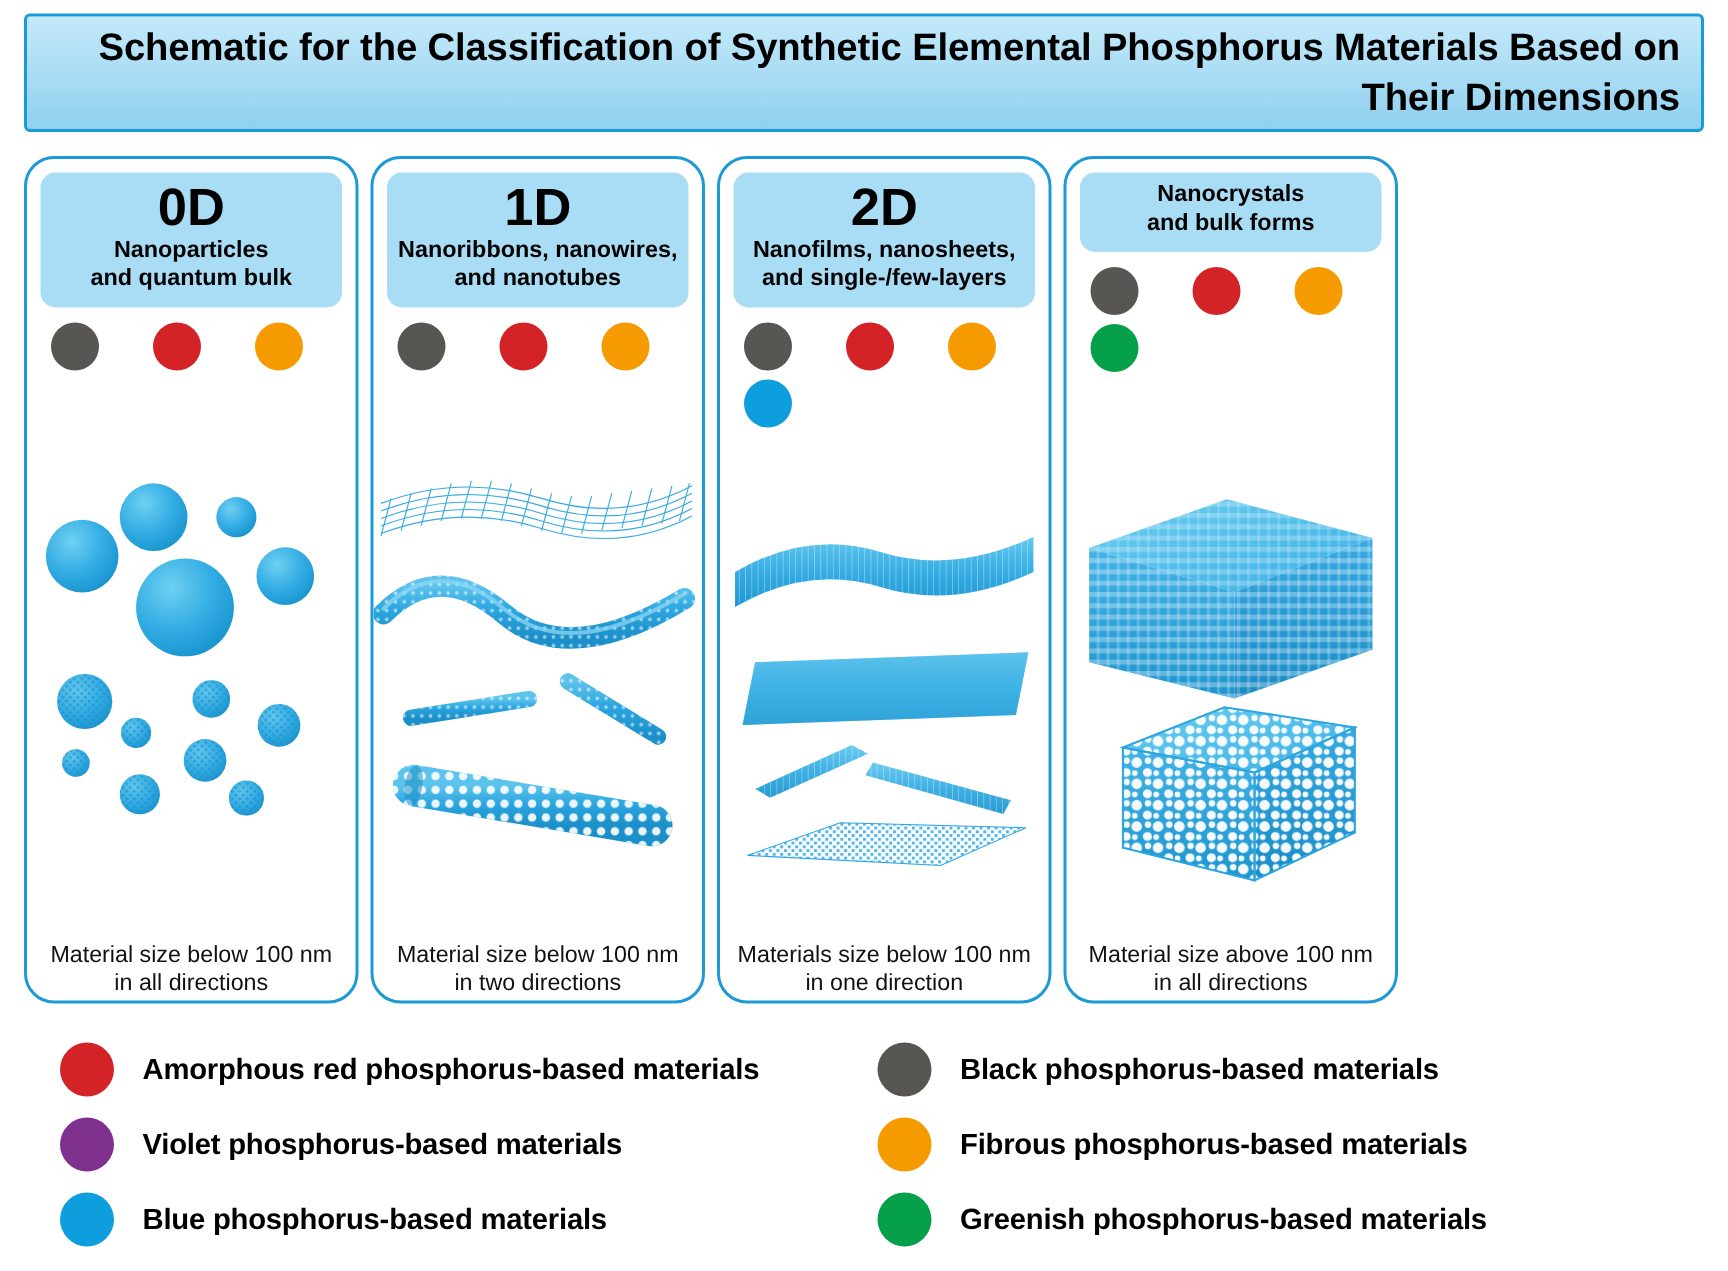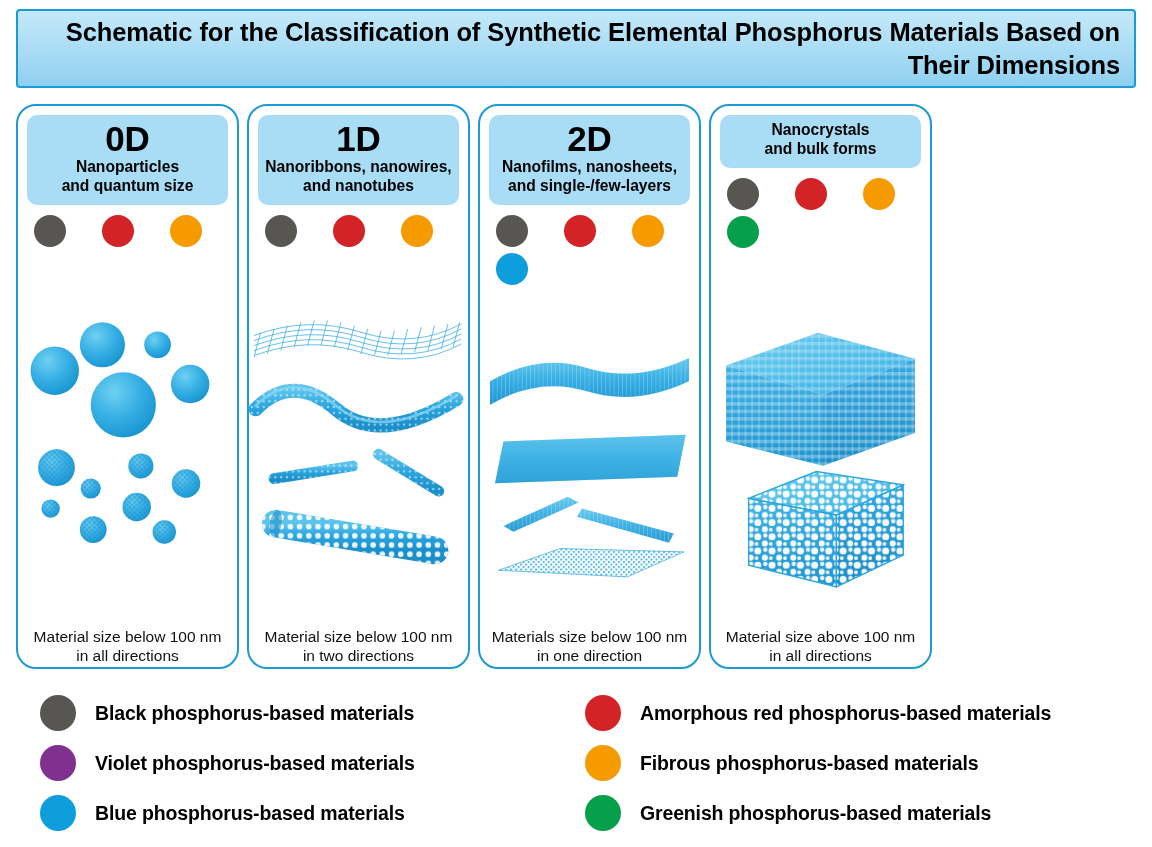--- a/index.html
+++ b/index.html
@@ -161,21 +161,21 @@
 <div class="title-banner">
   <div class="title-text">Schematic for the Classification of Synthetic Elemental Phosphorus Materials Based on Their Dimensions</div>
 </div>
 
 <div class="columns">
 
   <div class="column-card">
     <div class="col-header">
       <div class="col-dim">0D</div>
       <div class="col-sub">Nanoparticles
-and quantum size</div>
+and quantum bulk</div>
     </div>
     <div class="dot-rows">
       <div class="dot-row">
         <span class="dot" style="background:#585653"></span>
         <span class="dot" style="background:#D32327"></span>
         <span class="dot" style="background:#F59B00"></span>
         <span class="dot" style="background:#80308F"></span>
       </div>
     </div>
     <div class="illus">
@@ -438,28 +438,28 @@
       </svg>
     </div>
     <div class="col-footer">Material size above 100 nm
 in all directions</div>
   </div>
 
 </div>
 
 <div class="legend">
   <div class="legend-item">
+    <span class="legend-dot" style="background:#D32327"></span>
+    <span class="legend-label">Amorphous red phosphorus-based materials</span>
+  </div>
+  <div class="legend-item">
     <span class="legend-dot" style="background:#585653"></span>
     <span class="legend-label">Black phosphorus-based materials</span>
   </div>
   <div class="legend-item">
-    <span class="legend-dot" style="background:#D32327"></span>
-    <span class="legend-label">Amorphous red phosphorus-based materials</span>
-  </div>
-  <div class="legend-item">
     <span class="legend-dot" style="background:#80308F"></span>
     <span class="legend-label">Violet phosphorus-based materials</span>
   </div>
   <div class="legend-item">
     <span class="legend-dot" style="background:#F59B00"></span>
     <span class="legend-label">Fibrous phosphorus-based materials</span>
   </div>
   <div class="legend-item">
     <span class="legend-dot" style="background:#0E9DDD"></span>
     <span class="legend-label">Blue phosphorus-based materials</span>

